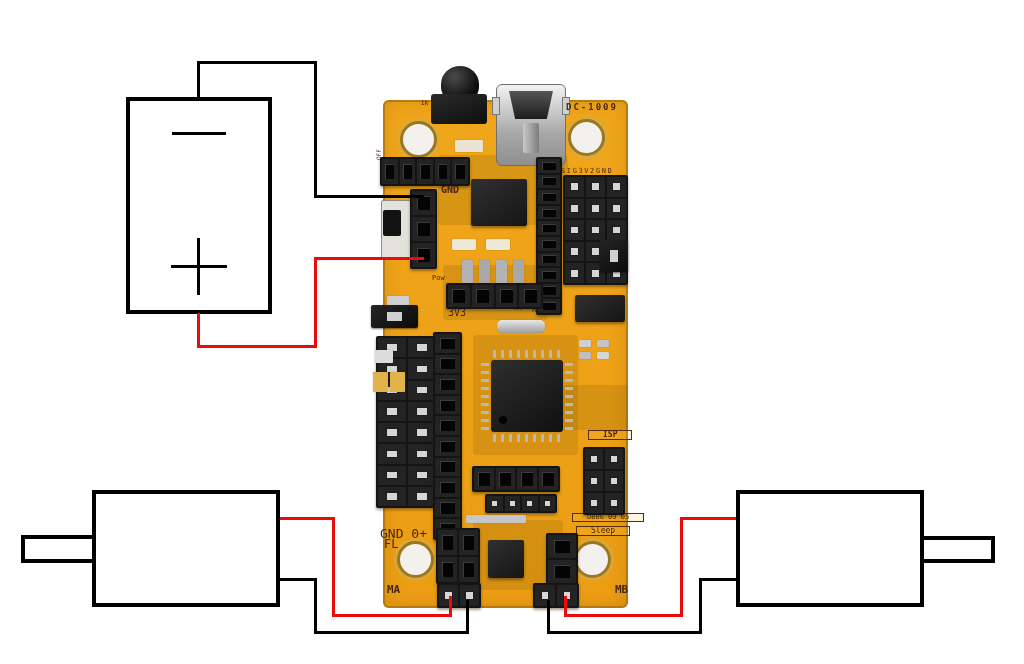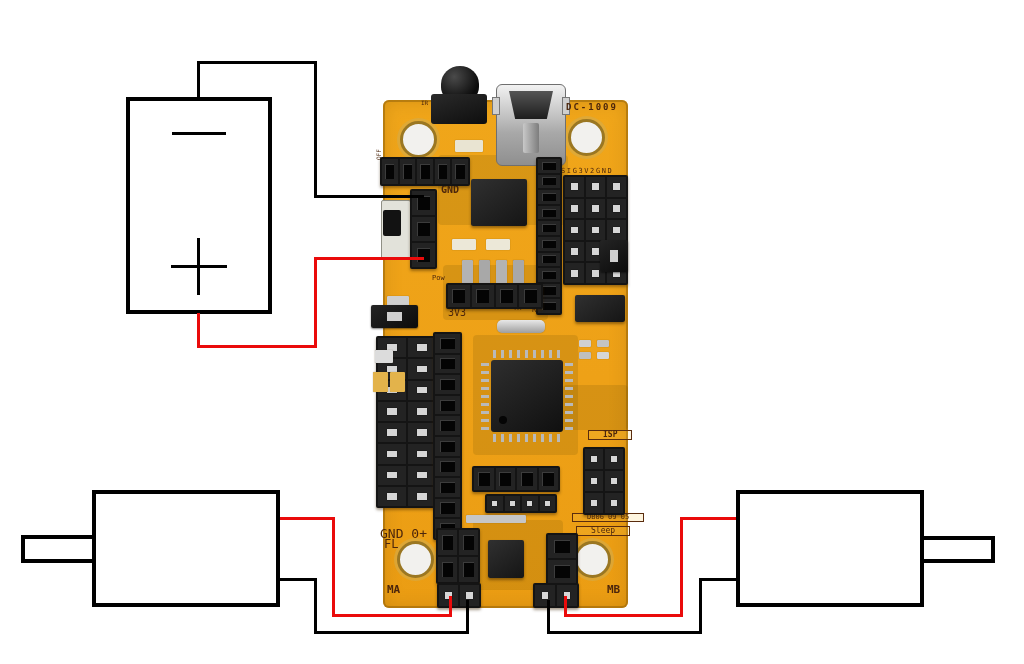--- a/index.html
+++ b/index.html
@@ -112,21 +112,21 @@
     <span class="abs silk" style="left:65px;top:208px;font-size:10px">3V3</span>
     <span class="abs silk" style="left:100px;top:203px;font-size:7px">GND</span>
     <span class="abs silk" style="left:130px;top:205px;font-size:7px">TX</span>
     <span class="abs silk" style="left:149px;top:207px;font-size:7px">RX</span>
     <span class="abs silk silk-box" style="left:205px;top:330px;font-size:8px;font-weight:bold">ISP</span>
     <span class="abs silk silk-box" style="left:189px;top:413px;font-size:7px">DB06 09 05</span>
     <span class="abs silk silk-box" style="left:193px;top:426px;font-size:8px">Sleep</span>
     <span class="abs silk" style="left:-3px;top:427px;font-size:13px">GND 0+</span>
     <span class="abs silk" style="left:1px;top:438px;font-size:12px">FL</span>
     <span class="abs silk" style="left:4px;top:484px;font-size:11px;font-weight:bold">MA</span>
-    <span class="abs silk" style="left:224px;top:484px;font-size:11px;font-weight:bold">MB</span>
+    <span class="abs silk" style="left:232px;top:484px;font-size:11px;font-weight:bold">MB</span>
 
     <div class="abs hdr" style="left:-3px;top:57px;width:90px;height:29px">
         <div class="cell hole-c"></div>
         <div class="cell hole-c"></div>
         <div class="cell hole-c"></div>
         <div class="cell hole-c"></div>
         <div class="cell hole-c"></div>
       </div>
     <div class="abs hdr col" style="left:153px;top:57px;width:26px;height:158px">
         <div class="cell hole-c"></div>

